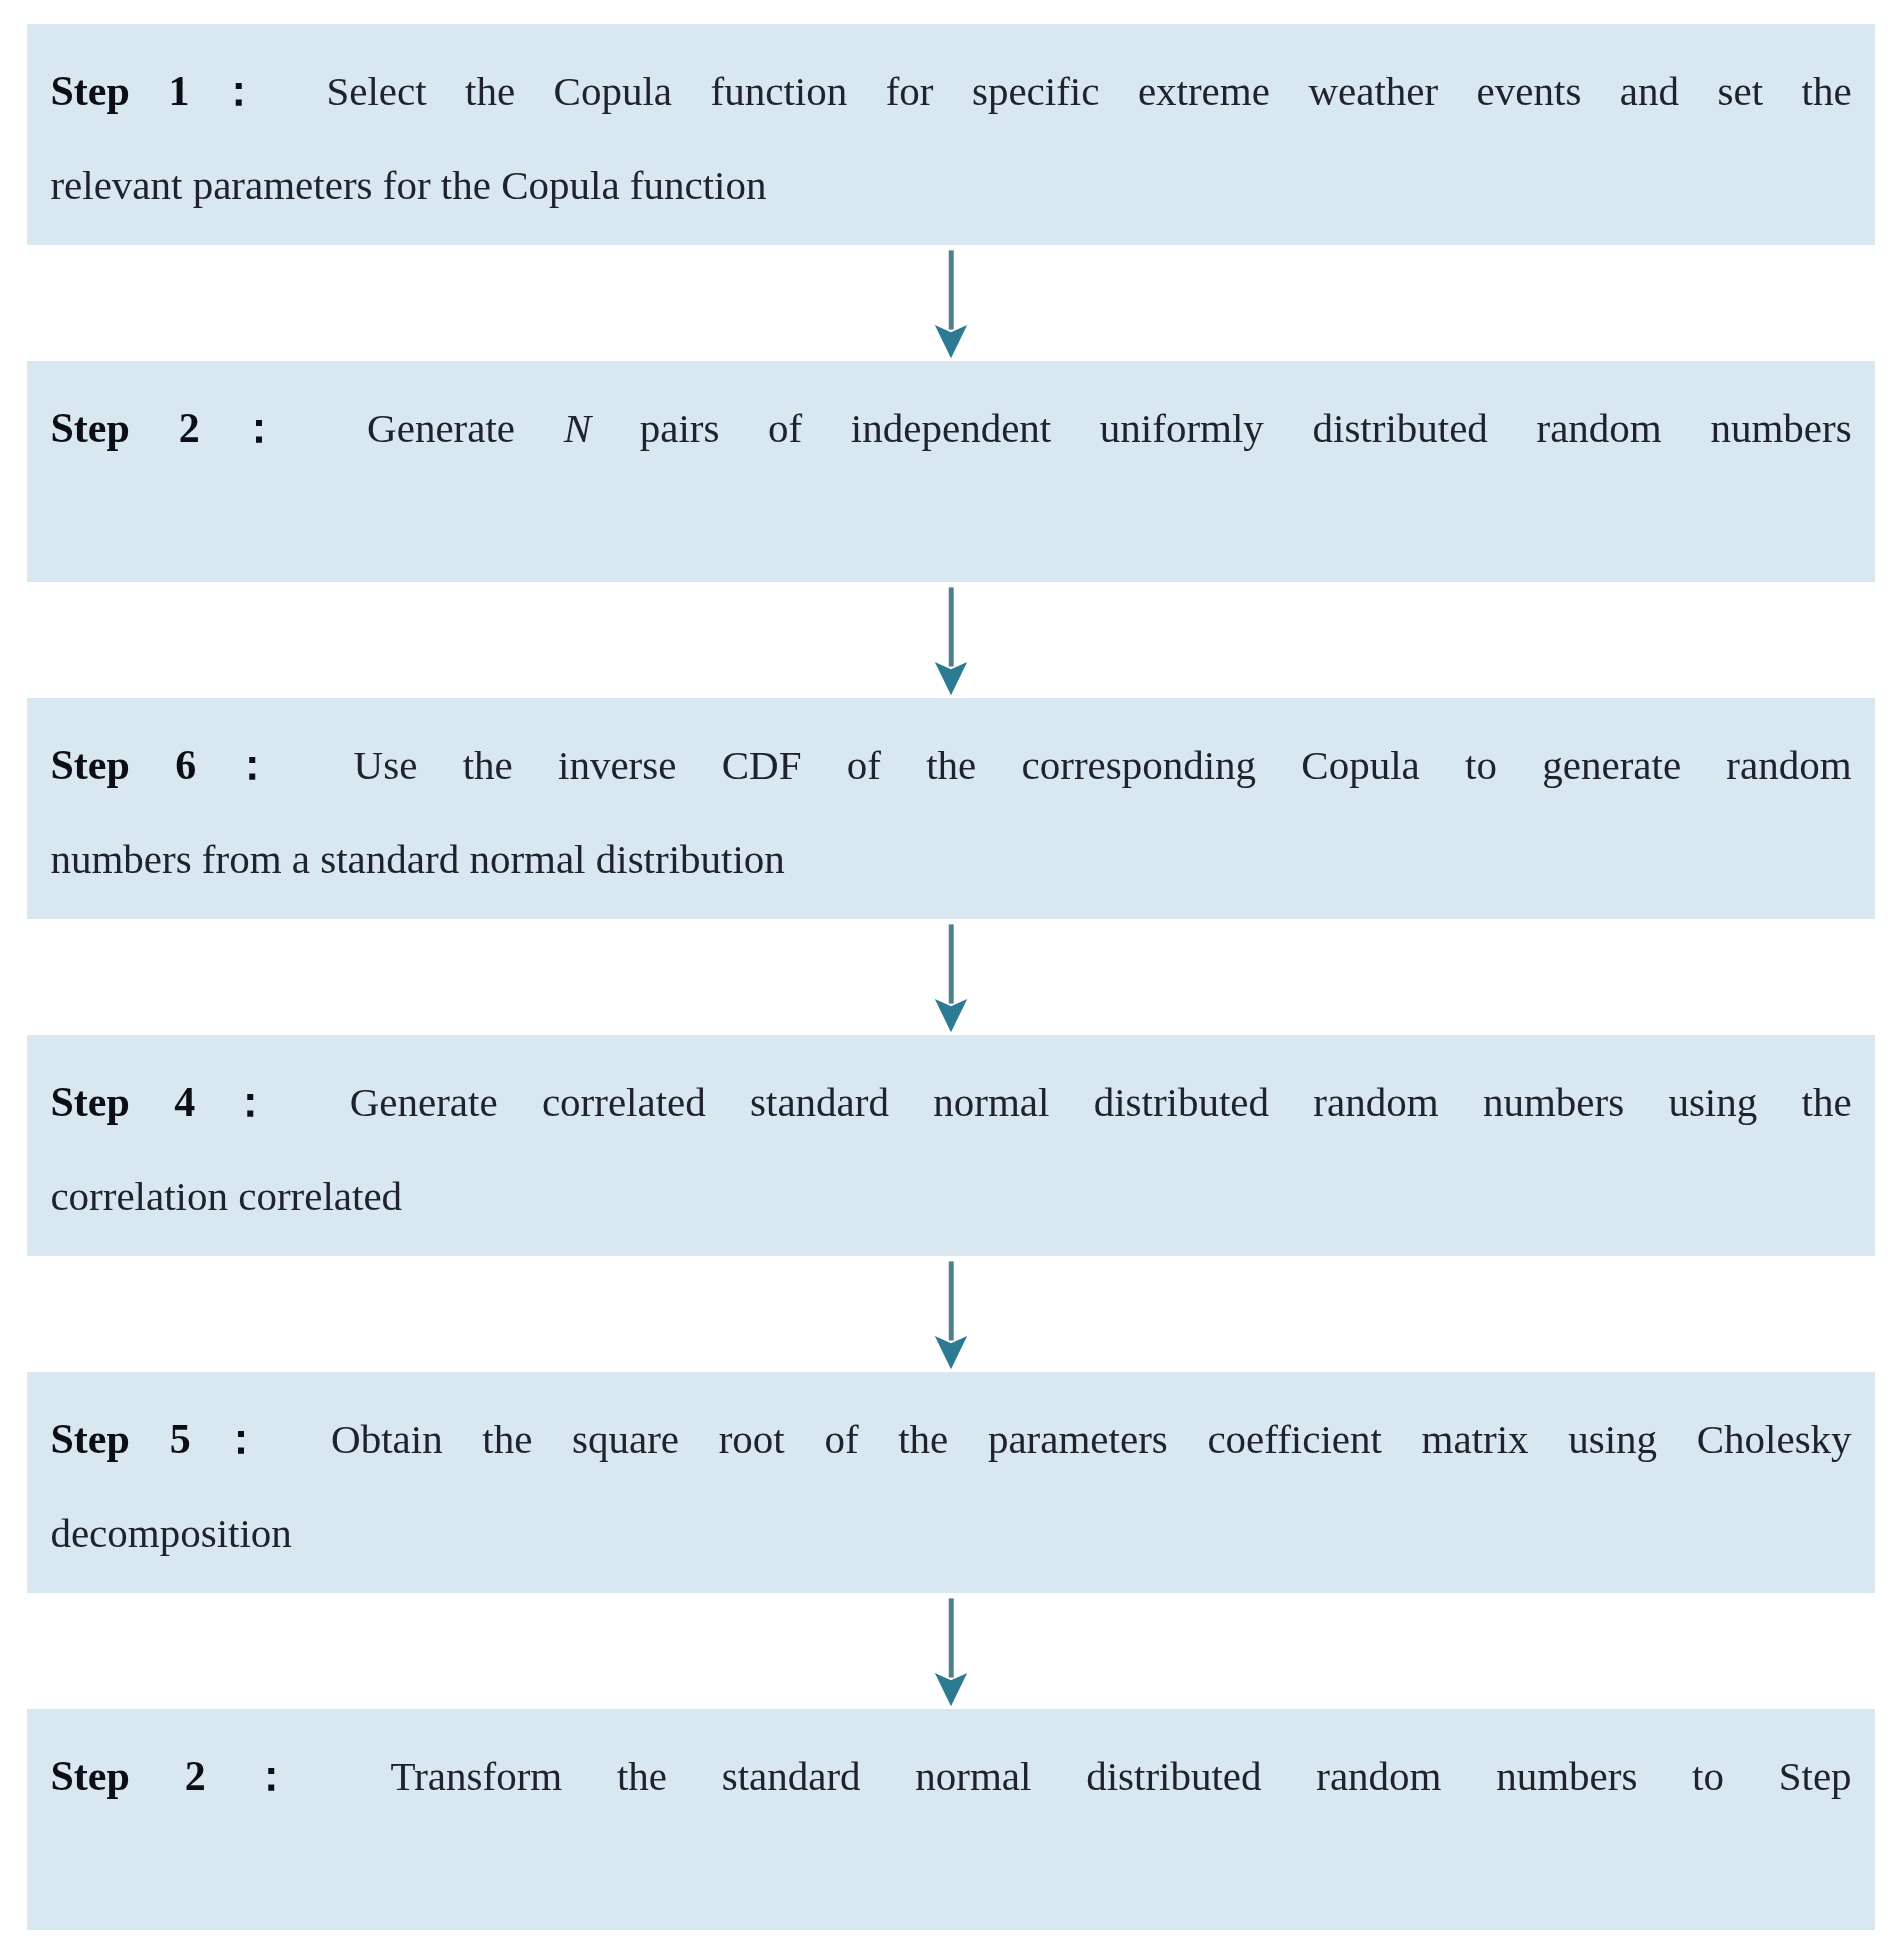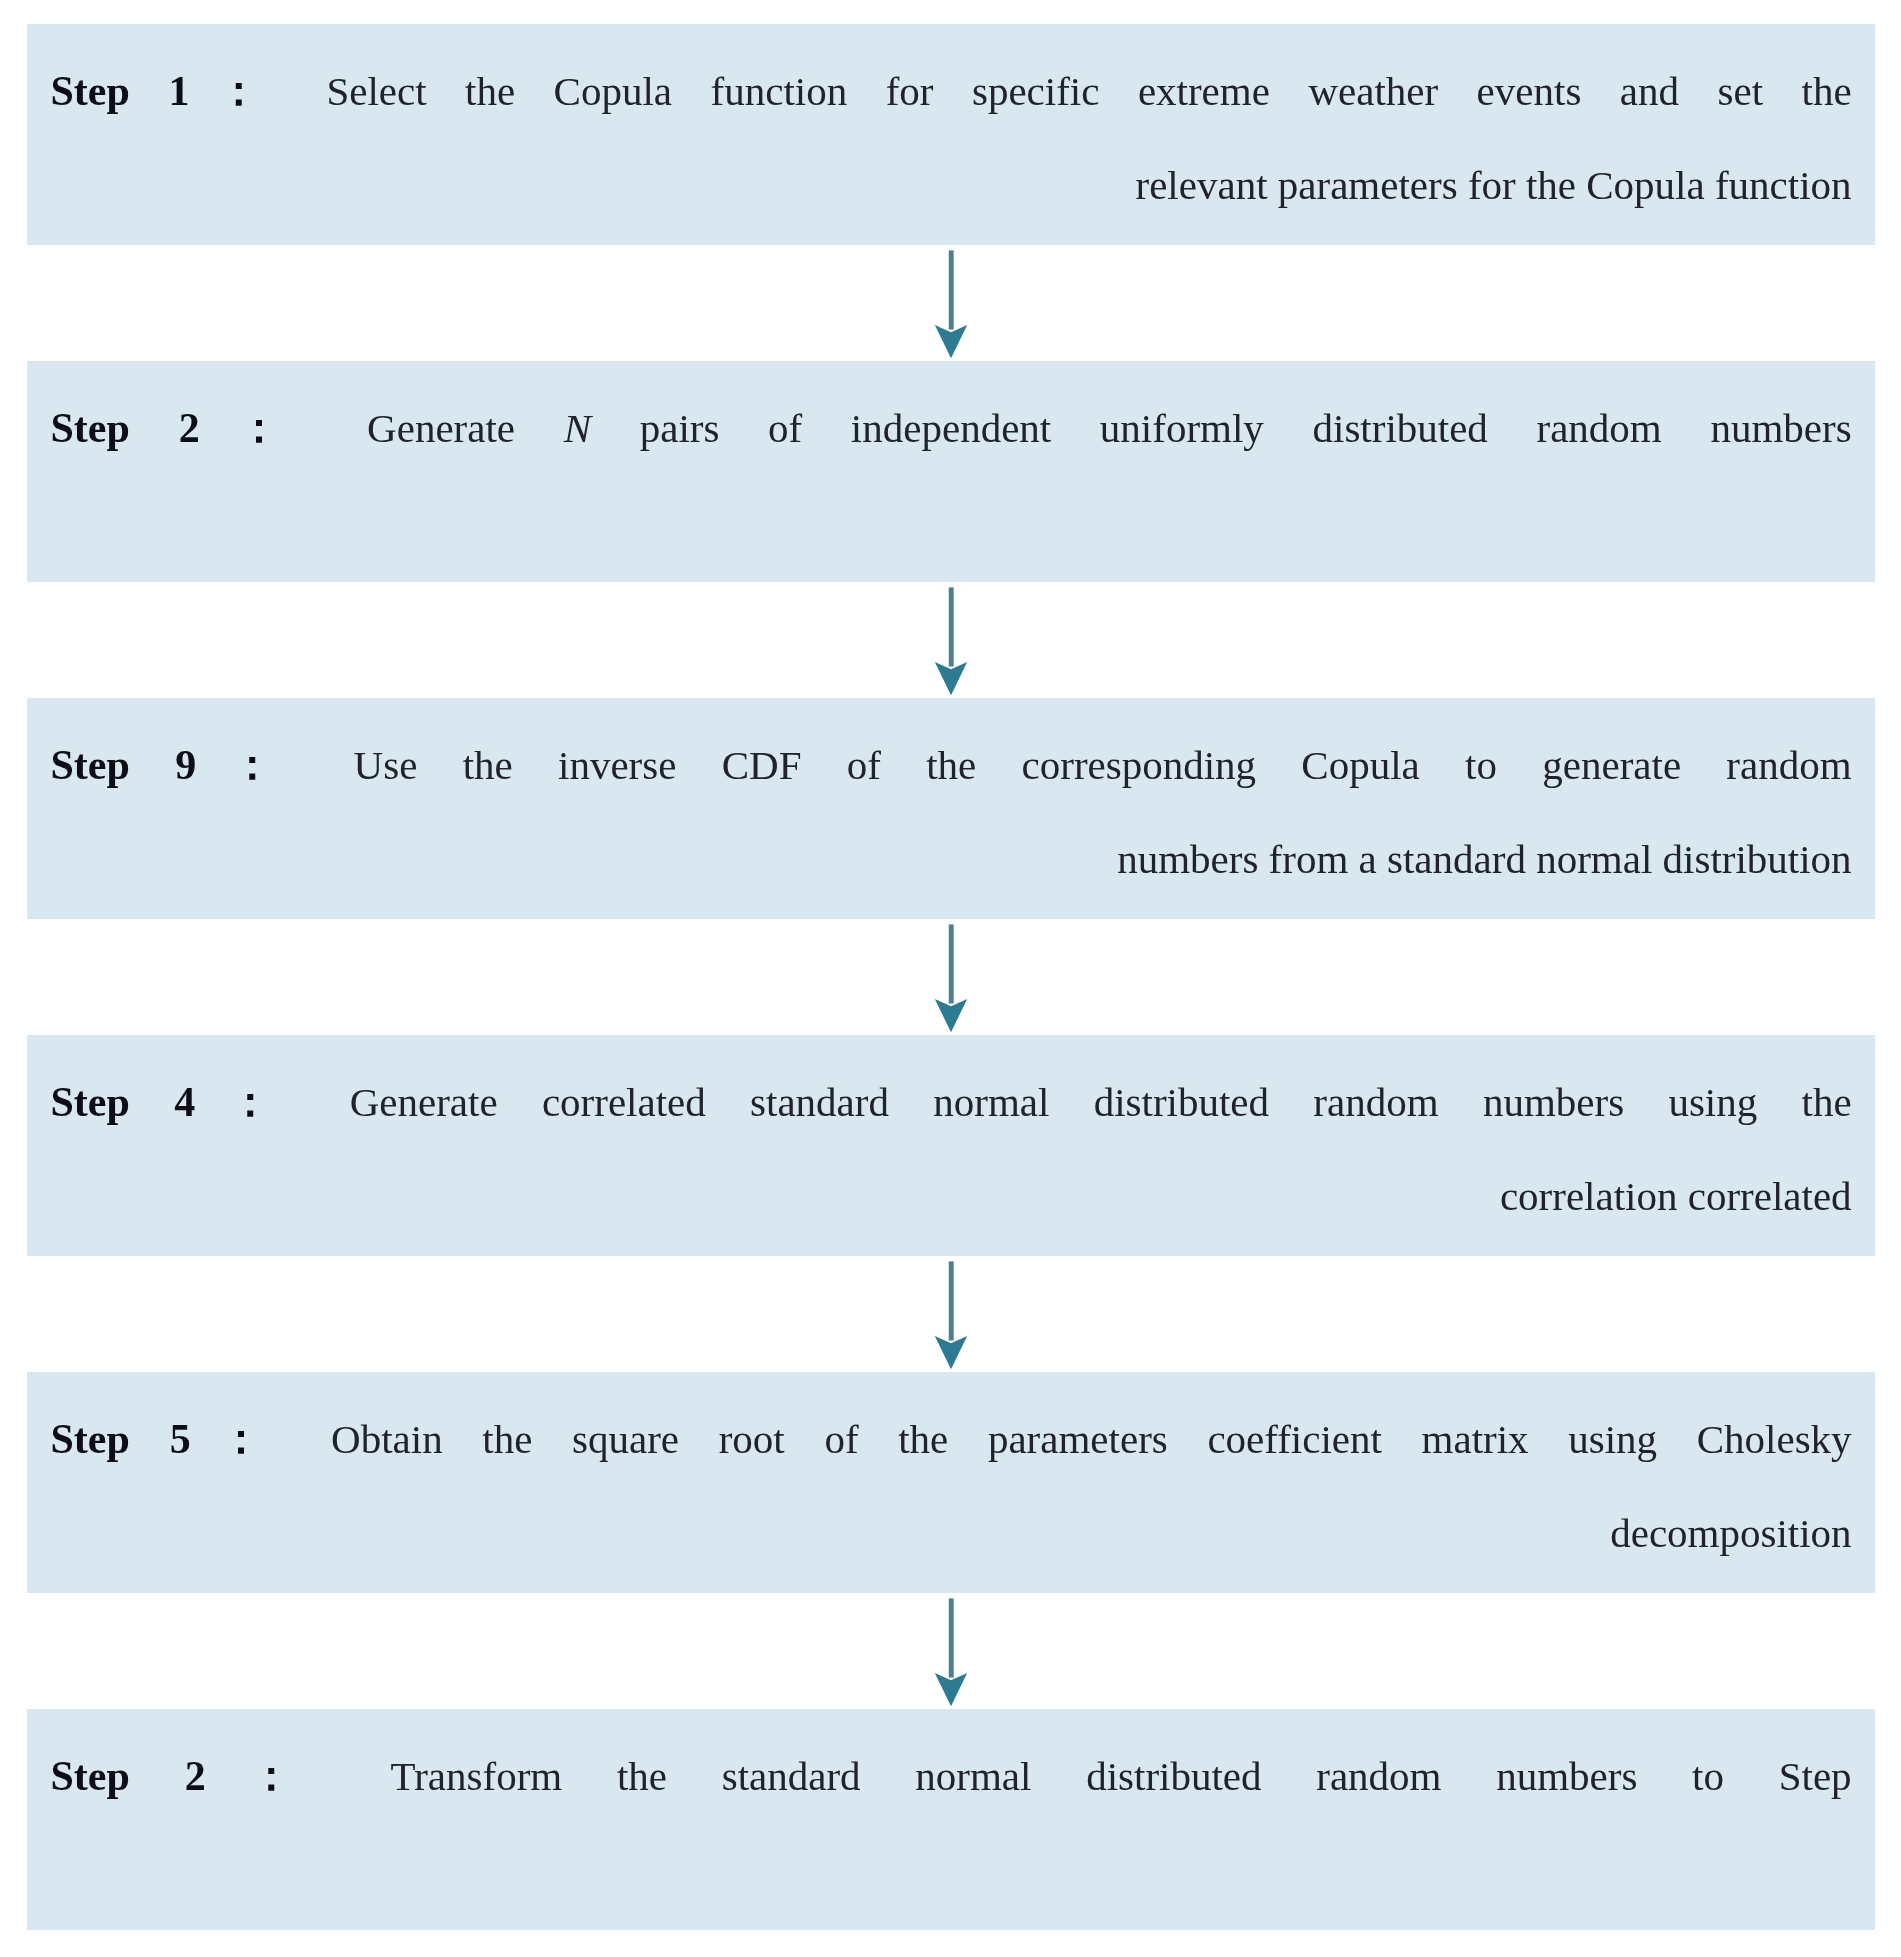--- a/index.html
+++ b/index.html
@@ -33,21 +33,21 @@
     font-size: 41px;
     line-height: 94px;
   }
   .step-line1 {
     text-align: justify;
     text-align-last: justify;
     text-justify: inter-word;
     white-space: normal;
   }
   .step-line2 {
-    text-align: right;
+    text-align: left;
   }
   .step-label {
     font-weight: bold;
     font-size: 42px;
     color: var(--label-text, #0d0d15);
   }
   .step-line1 em {
     font-style: italic;
   }
   .arrow-gap {
@@ -87,21 +87,21 @@
     </div>
 
     <div class="arrow-gap">
       <svg viewBox="0 0 44 129" aria-hidden="true">
         <rect class="arrow-stem" x="19.5" y="6" width="5.5" height="88"></rect>
         <path class="arrow-head" d="M4 89 L22 97 L40 89 L22 126 Z"></path>
       </svg>
     </div>
 
     <div class="step-box">
-      <div class="step-line1"><span class="step-label">Step 9：</span> <span><span>Use the inverse CDF of the corresponding Copula to generate random</span></span></div>
+      <div class="step-line1"><span class="step-label">Step 6：</span> <span><span>Use the inverse CDF of the corresponding Copula to generate random</span></span></div>
       <div class="step-line2">numbers from a standard normal distribution</div>
     </div>
 
     <div class="arrow-gap">
       <svg viewBox="0 0 44 129" aria-hidden="true">
         <rect class="arrow-stem" x="19.5" y="6" width="5.5" height="88"></rect>
         <path class="arrow-head" d="M4 89 L22 97 L40 89 L22 126 Z"></path>
       </svg>
     </div>
 

